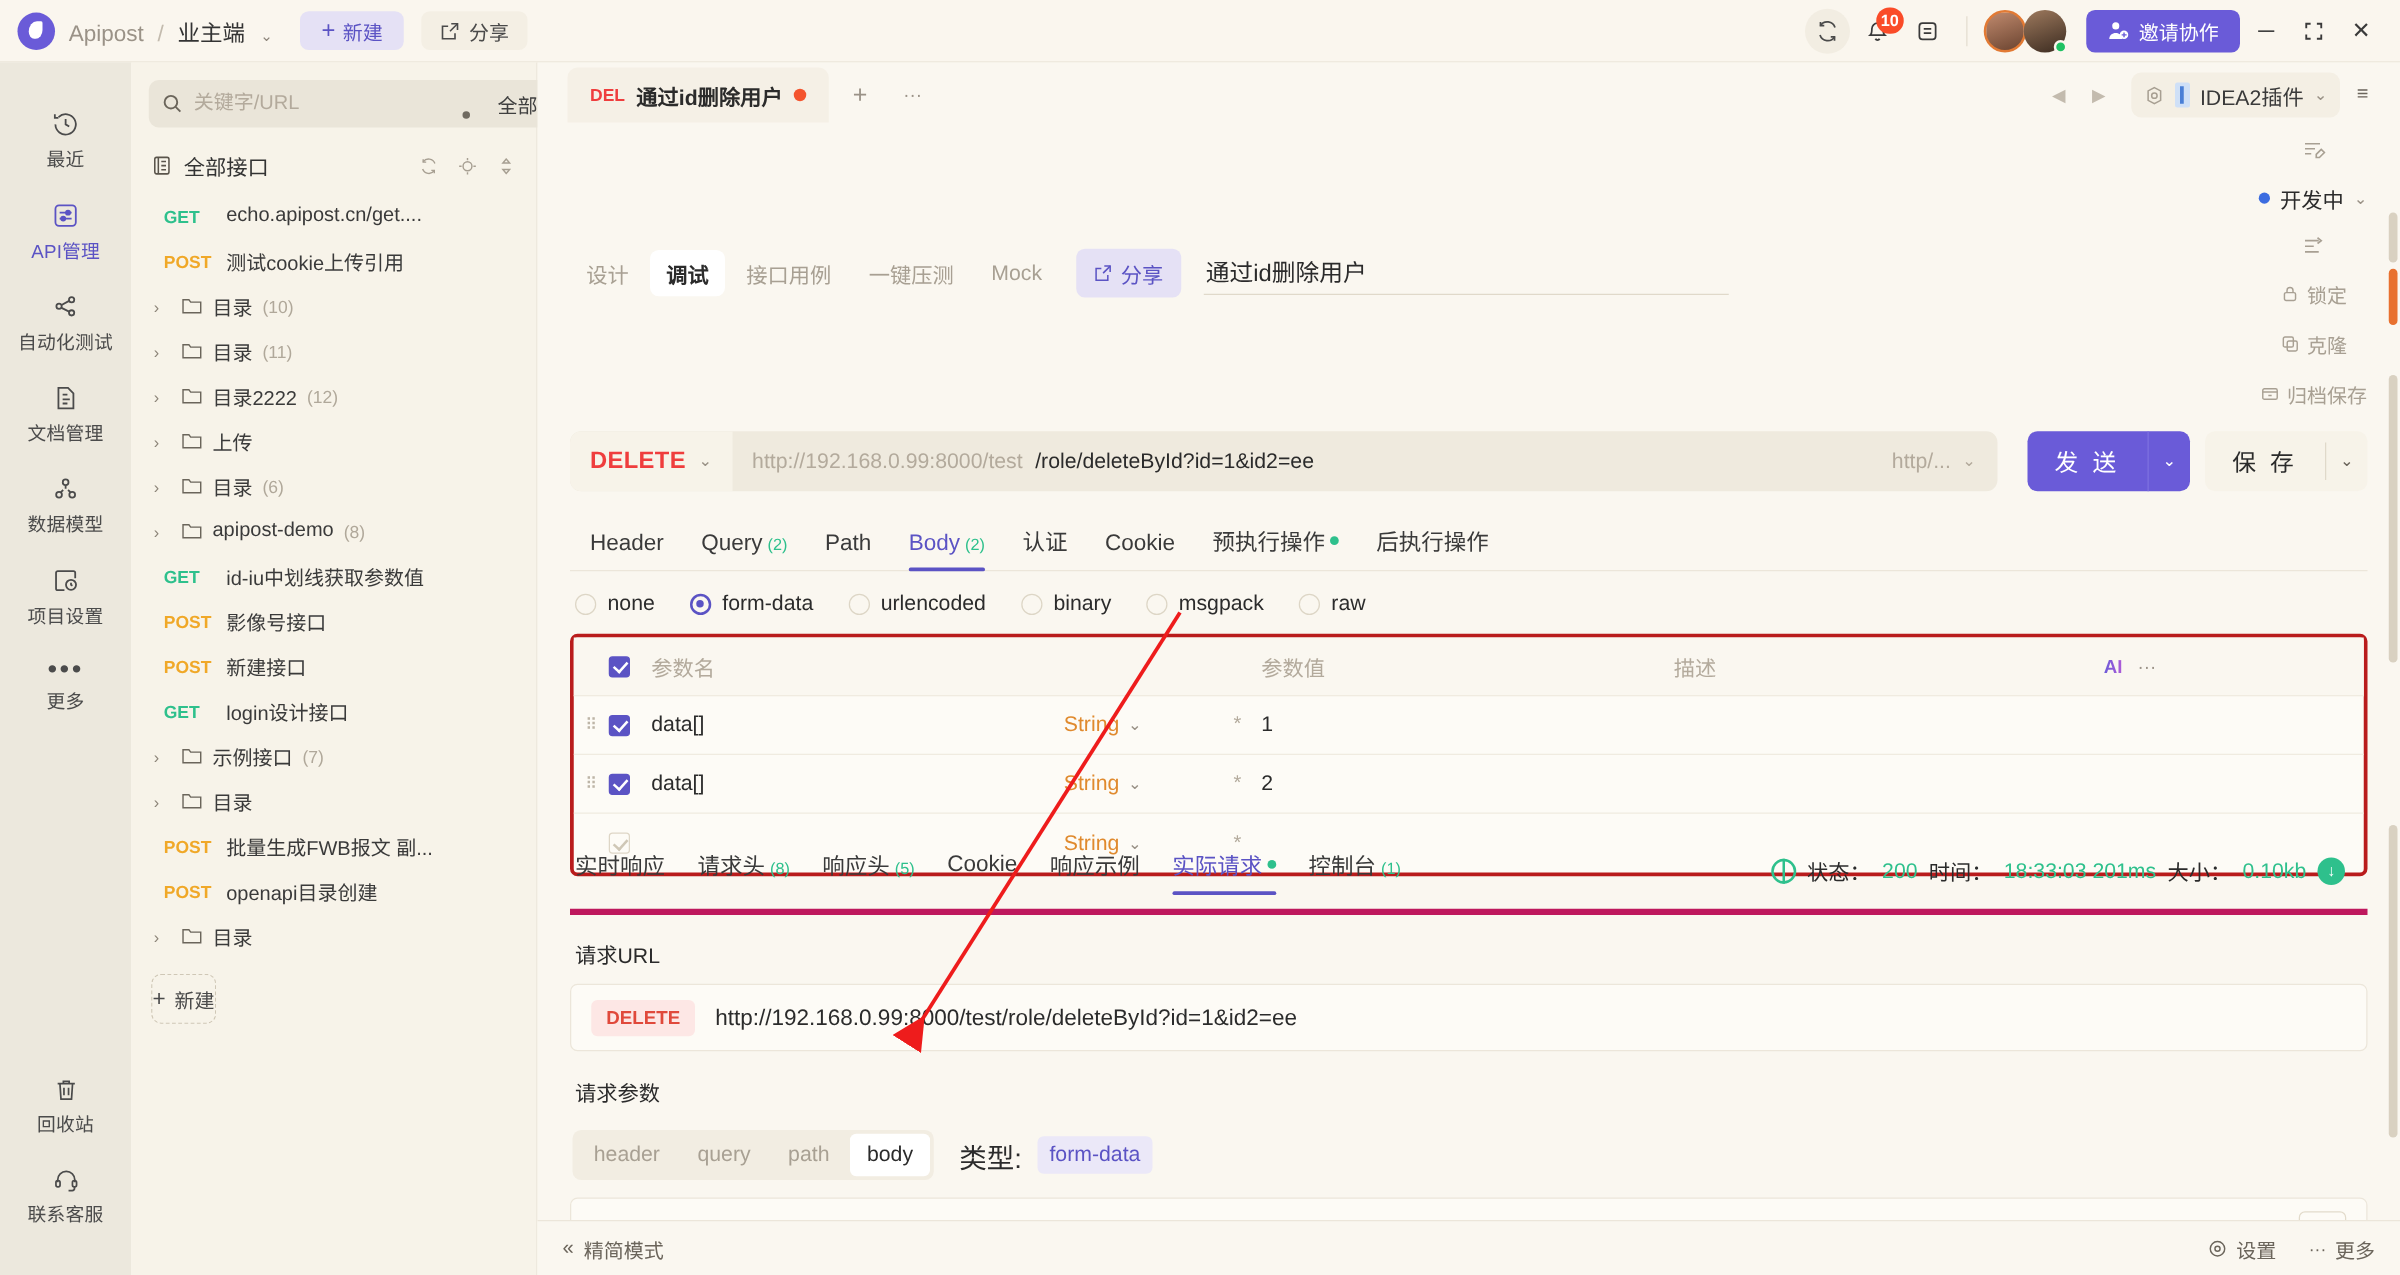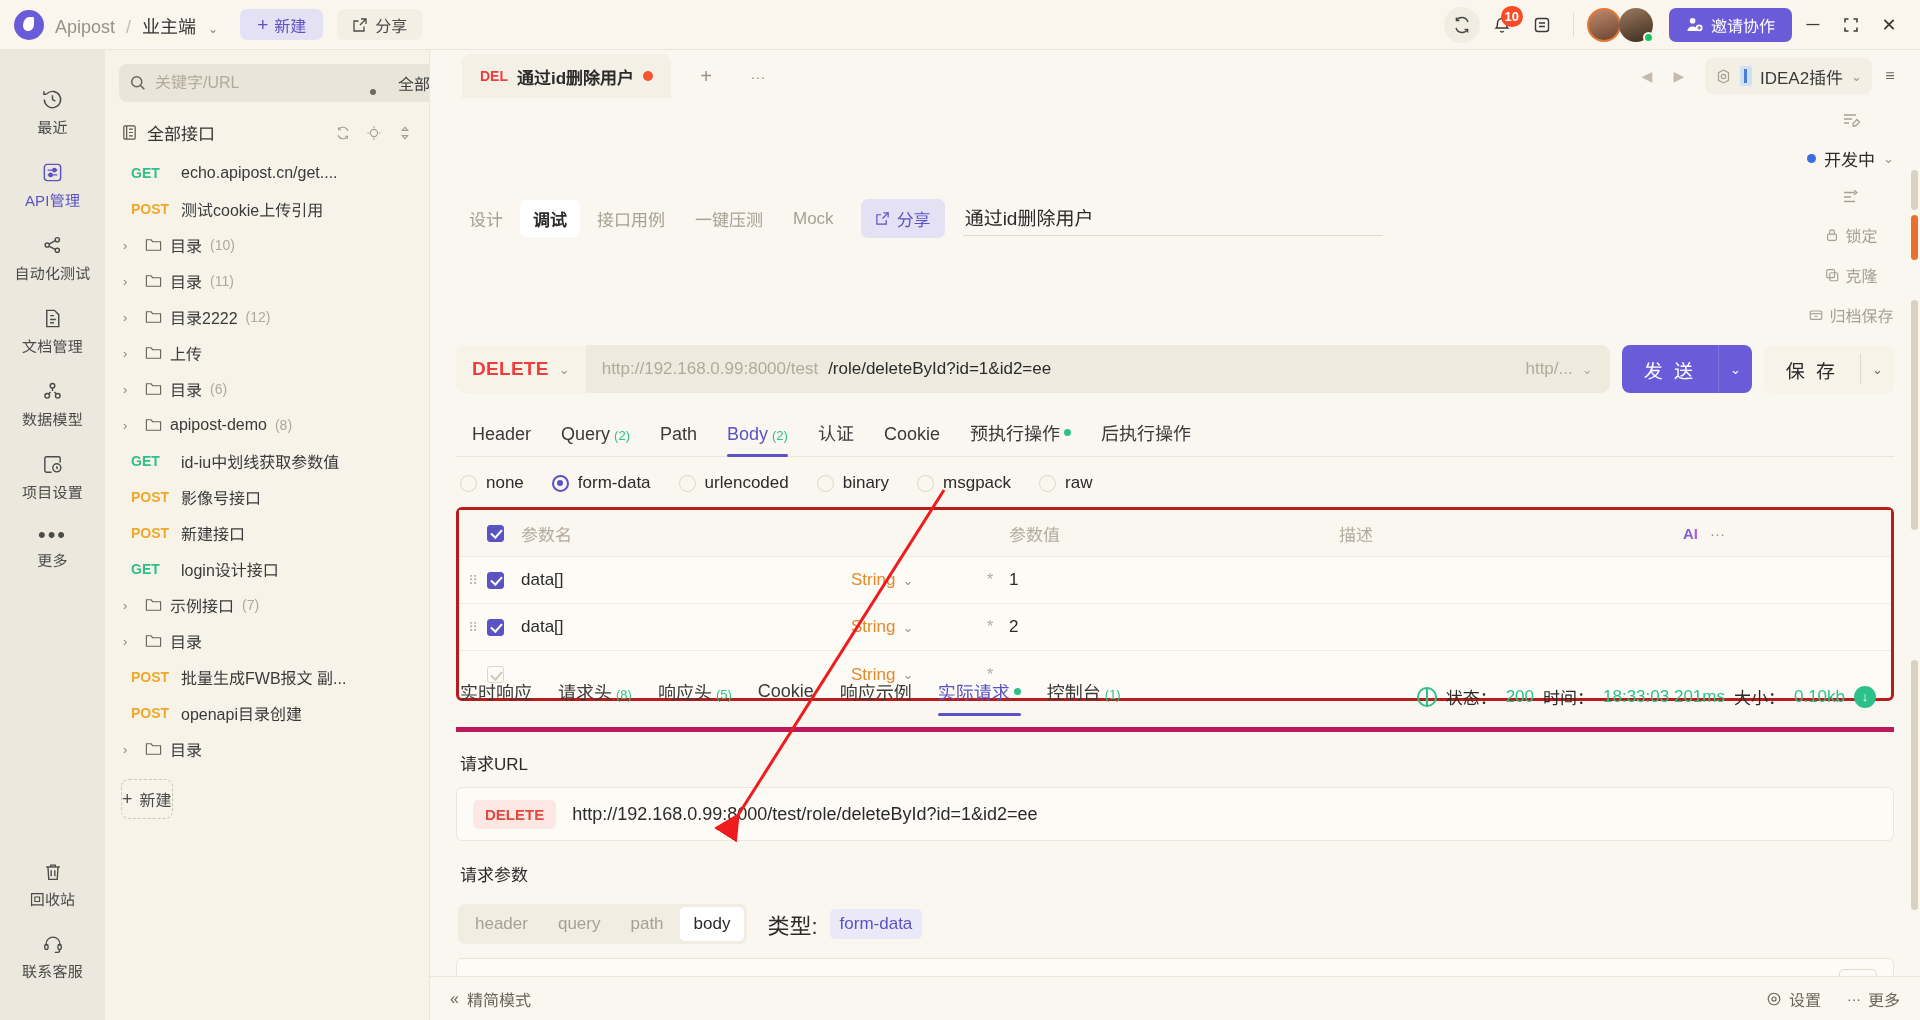--- a/index.html
+++ b/index.html
@@ -128,21 +128,21 @@
   .btn-newnode {
     margin: 12px 16px; height:40px; border:1px dashed #cfc7b6; border-radius:8px;
     display:flex; align-items:center; justify-content:center; gap:7px;
     color:#4a4a4a; font-size:16px; cursor:pointer; background:transparent;
     font-family: inherit;
   }
 
   
   .main { position:absolute; top:50px; left:430px; width:1490px; height:970px; background:#faf7f0; }
 
-  .tabstrip { height:52px; display:flex; align-items:center; padding-left:4px; gap:18px;margin-left:28px; }
+  .tabstrip { height:52px; display:flex; align-items:center; padding-left:24px; gap:8px; }
   .doc-tab {
     height:44px; background:#f5f0e6; border-radius:8px 8px 0 0; display:flex;
     align-items:center; gap:9px; padding: 0 18px; cursor:pointer;
   }
   .doc-tab .tname { font-size:17px; font-weight:700; color:#2b2b2b; }
   .doc-tab .dirty { width:10px; height:10px; border-radius:50%; background:#f4542e; }
   .tab-plus, .tab-more { width:34px; height:34px; display:flex; align-items:center;
      justify-content:center; color:#9a9287; cursor:pointer; font-size:20px; }
   .tabstrip-right { margin-left:auto; display:flex; align-items:center; gap:4px; padding-right:16px; }
   .navarrow { width:28px; height:28px; display:flex; align-items:center; justify-content:center;
@@ -184,21 +184,21 @@
   .method-sel {
     height:48px; background:#f7f3e9; display:flex; align-items:center; gap:10px;
     padding:0 16px; cursor:pointer; border-radius:9px 0 0 9px;
   }
   .method-sel .mtxt { font-size:19px; font-weight:700; color:#ef3d3d; letter-spacing:.3px; }
   .url-prefix { font-size:17px; color:#b3aa9c; padding-left:16px; white-space:nowrap; }
   .url-path { font-size:17px; color:#2b2b2b; padding-left:10px; white-space:nowrap; }
   .url-proto { margin-left:auto; display:flex; align-items:center; gap:9px; font-size:17px;
      color:#b3aa9c; padding-right:17px; cursor:pointer; }
   .btn-send {
-    margin-left:12px; height:48px; background:#6a5bd8; color:#fff; border-radius:8px;
+    margin-left:24px; height:48px; background:#6a5bd8; color:#fff; border-radius:8px;
     display:flex; align-items:center; border:none; cursor:pointer; font-family:inherit;
   }
   .btn-send .lab { font-size:19px; padding: 0 22px; letter-spacing:3px; }
   .btn-send .spl { width:1px; height:48px; background:#7e71e0; }
   .btn-send .arw { padding: 0 11px; font-size:13px; }
   .btn-save {
     margin-left:12px; height:48px; background:#f7f3e9; color:#2b2b2b; border-radius:8px;
     display:flex; align-items:center; border:none; cursor:pointer; font-family:inherit;
   }
   .btn-save .lab { font-size:19px; padding: 0 22px; letter-spacing:3px; }

